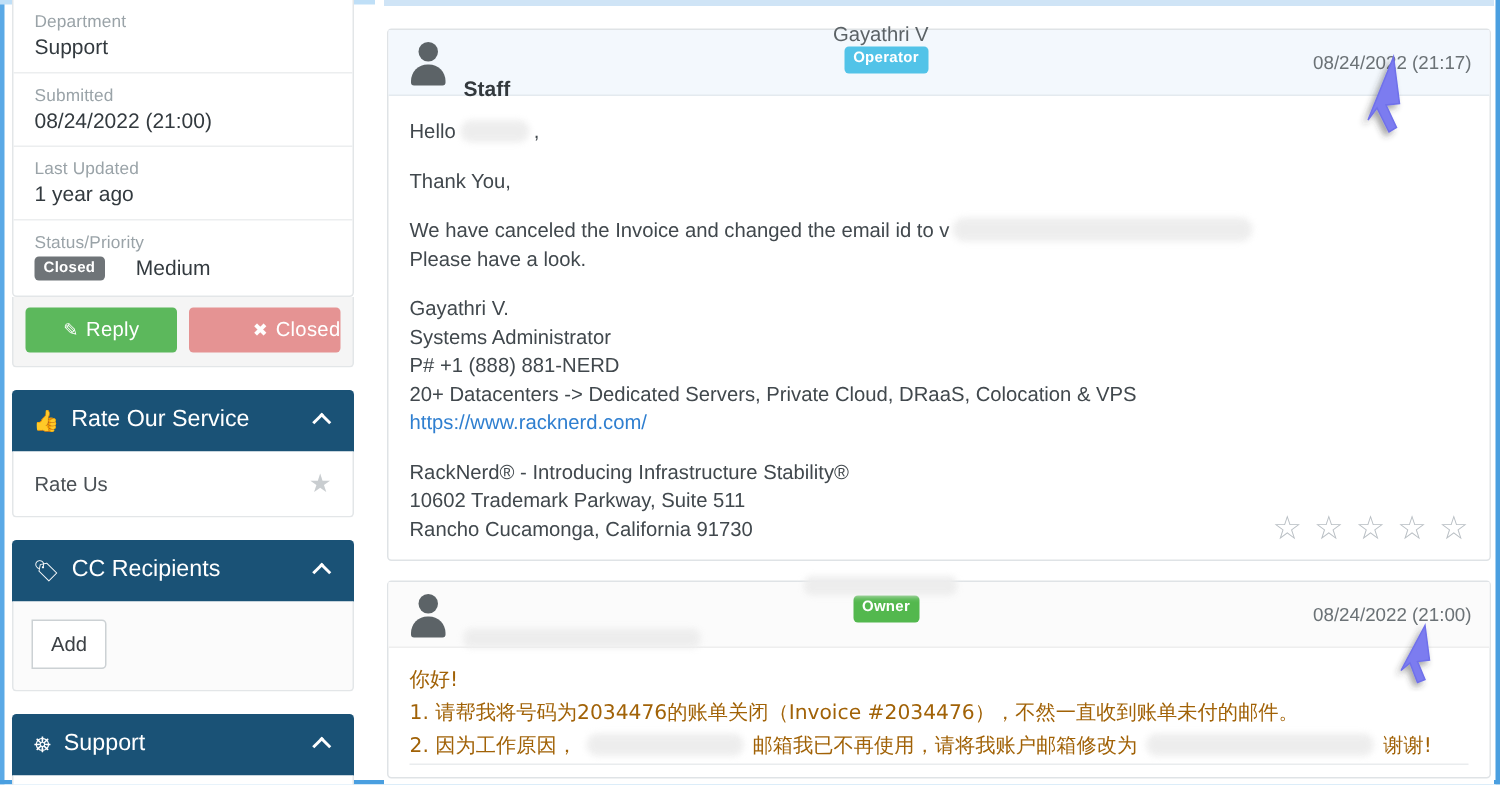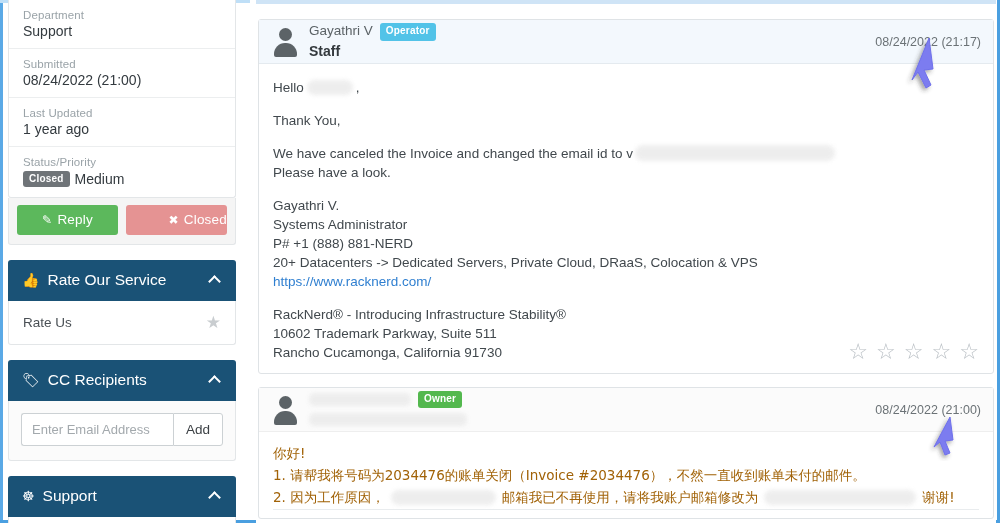--- a/index.html
+++ b/index.html
@@ -53,21 +53,21 @@
     background:#6f7478;
     color:#fff;
     font-size:10px;
     font-weight:bold;
     padding: 2px 6px 3px 6px;
     border-radius:3px;
     vertical-align: 2px;
     letter-spacing:.2px;
   }
   .priority-txt {
-    font-size:14px; color:#333a3f; margin-left:5px;
+    font-size:14px; color:#333a3f; margin-left:21px;
   }
   .card-footer {
     background:#f5f5f5;
     border:1px solid #e3e6e8;
     border-top:none;
     padding: 7px 8px 9px 8px;
     display:flex;
     gap: 8px;
     border-radius: 0 0 3px 3px;
   }
@@ -195,21 +195,21 @@
     width:13px; height:13px; border-radius:50%;
     background:#5c6367;
   }
   .avatar::after {
     content:""; position:absolute; left:3px; top:16px;
     width:23px; height:14px;
     border-radius:11px 11px 2px 2px;
     background:#5c6367;
   }
   .who { flex:1; line-height:1.25; }
-  .who-top { display:flex; align-items:center; }
+  .who-top { display:flex; align-items:center;flex-direction:column; }
   .who-name { font-size:13.5px; color:#5b6266; }
   .badge {
     display:inline-block;
     color:#fff;
     font-size:10px;
     font-weight:bold;
     padding:2px 6px 3px 6px;
     border-radius:3px;
     margin-left:7px;
     letter-spacing:.2px;
@@ -343,21 +343,20 @@
     </div>
 
     <div class="panel">
       <div class="panel-head">
         <span class="pico">🏷</span>
         <span class="ptitle">CC Recipients</span>
         <span class="chev"></span>
       </div>
       <div class="panel-body cc-body">
         <div class="cc-group">
-          <input class="cc-input" type="text" placeholder="Enter Email Address" style="">
           <button class="cc-add">Add</button>
         </div>
       </div>
     </div>
 
     <div class="panel">
       <div class="panel-head">
         <span class="pico">☸</span>
         <span class="ptitle">Support</span>
         <span class="chev"></span>

